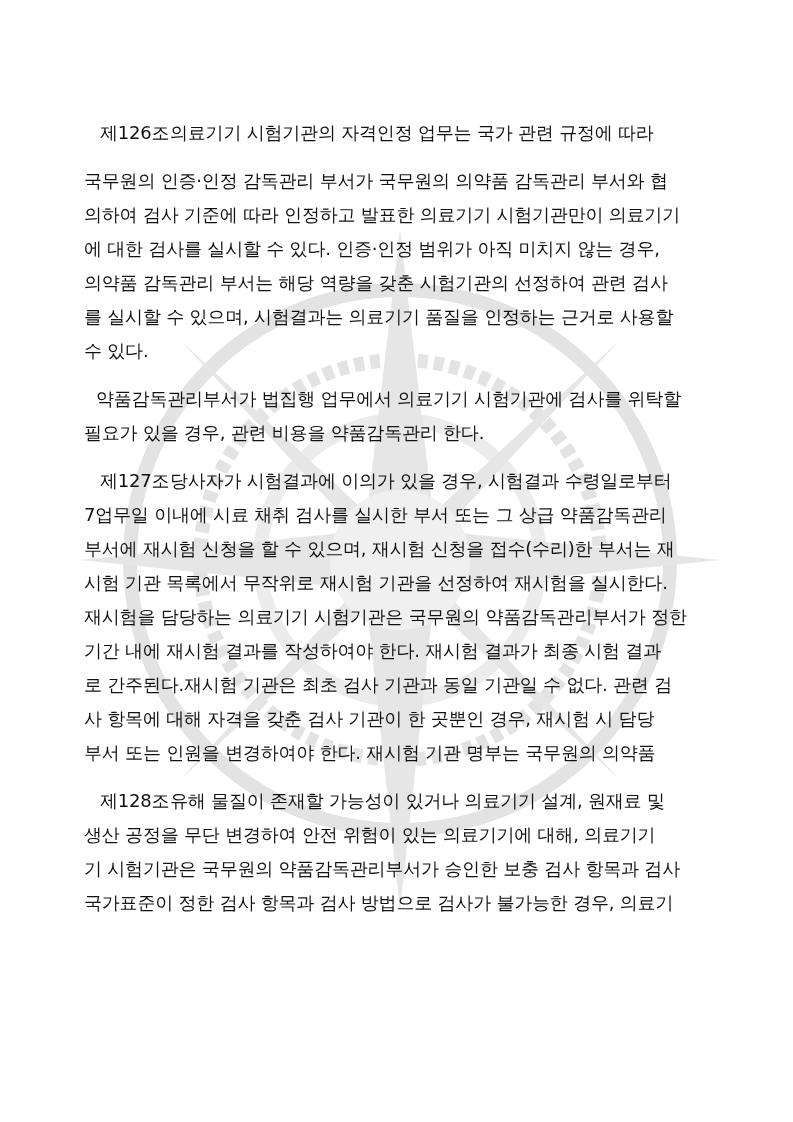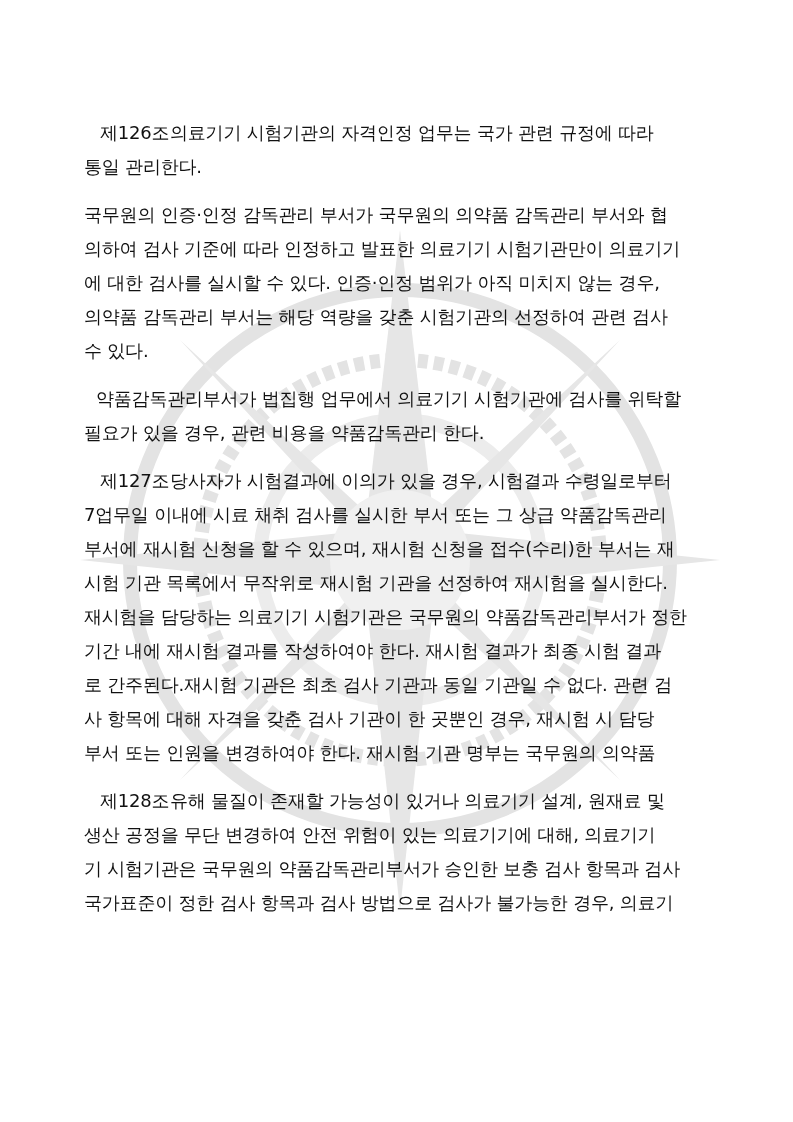--- a/index.html
+++ b/index.html
@@ -31,28 +31,28 @@
     <polygon points="100,550 290,345 320,330 305,360"></polygon>
     <polygon points="540,550 350,345 320,330 335,360"></polygon>
   </g>
   <circle cx="320" cy="330" r="70" fill="#f0f0f0"></circle>
 </svg>
 
 <div class="page">
 
   <div class="para">
     <div class="line"><span class="art">제126조</span><span>의료기기 시험기관의 자격인정 업무는 국가 관련 규정에 따라</span></div>
-    <div class="line">통일 관리한다.</div>
   </div>
 
   <div class="para">
     <div class="line">국무원의 인증·인정 감독관리 부서가 국무원의 의약품 감독관리 부서와 협</div>
     <div class="line">의하여 검사 기준에 따라 인정하고 발표한 의료기기 시험기관만이 의료기기</div>
     <div class="line">에 대한 검사를 실시할 수 있다. 인증·인정 범위가 아직 미치지 않는 경우,</div>
     <div class="line">의약품 감독관리 부서는 해당 역량을 갖춘 시험기관의 선정하여 관련 검사</div>
+    <div class="line">를 실시할 수 있으며, 시험결과는 의료기기 품질을 인정하는 근거로 사용할</div>
     <div class="line">수 있다.</div>
   </div>
 
   <div class="para">
     <div class="line indent">약품감독관리부서가 법집행 업무에서 의료기기 시험기관에 검사를 위탁할</div>
     <div class="line">필요가 있을 경우, 관련 비용을 약품감독관리 한다.</div>
   </div>
 
   <div class="para">
     <div class="line"><span class="art">제127조</span><span>당사자가 시험결과에 이의가 있을 경우, 시험결과 수령일로부터</span></div>

